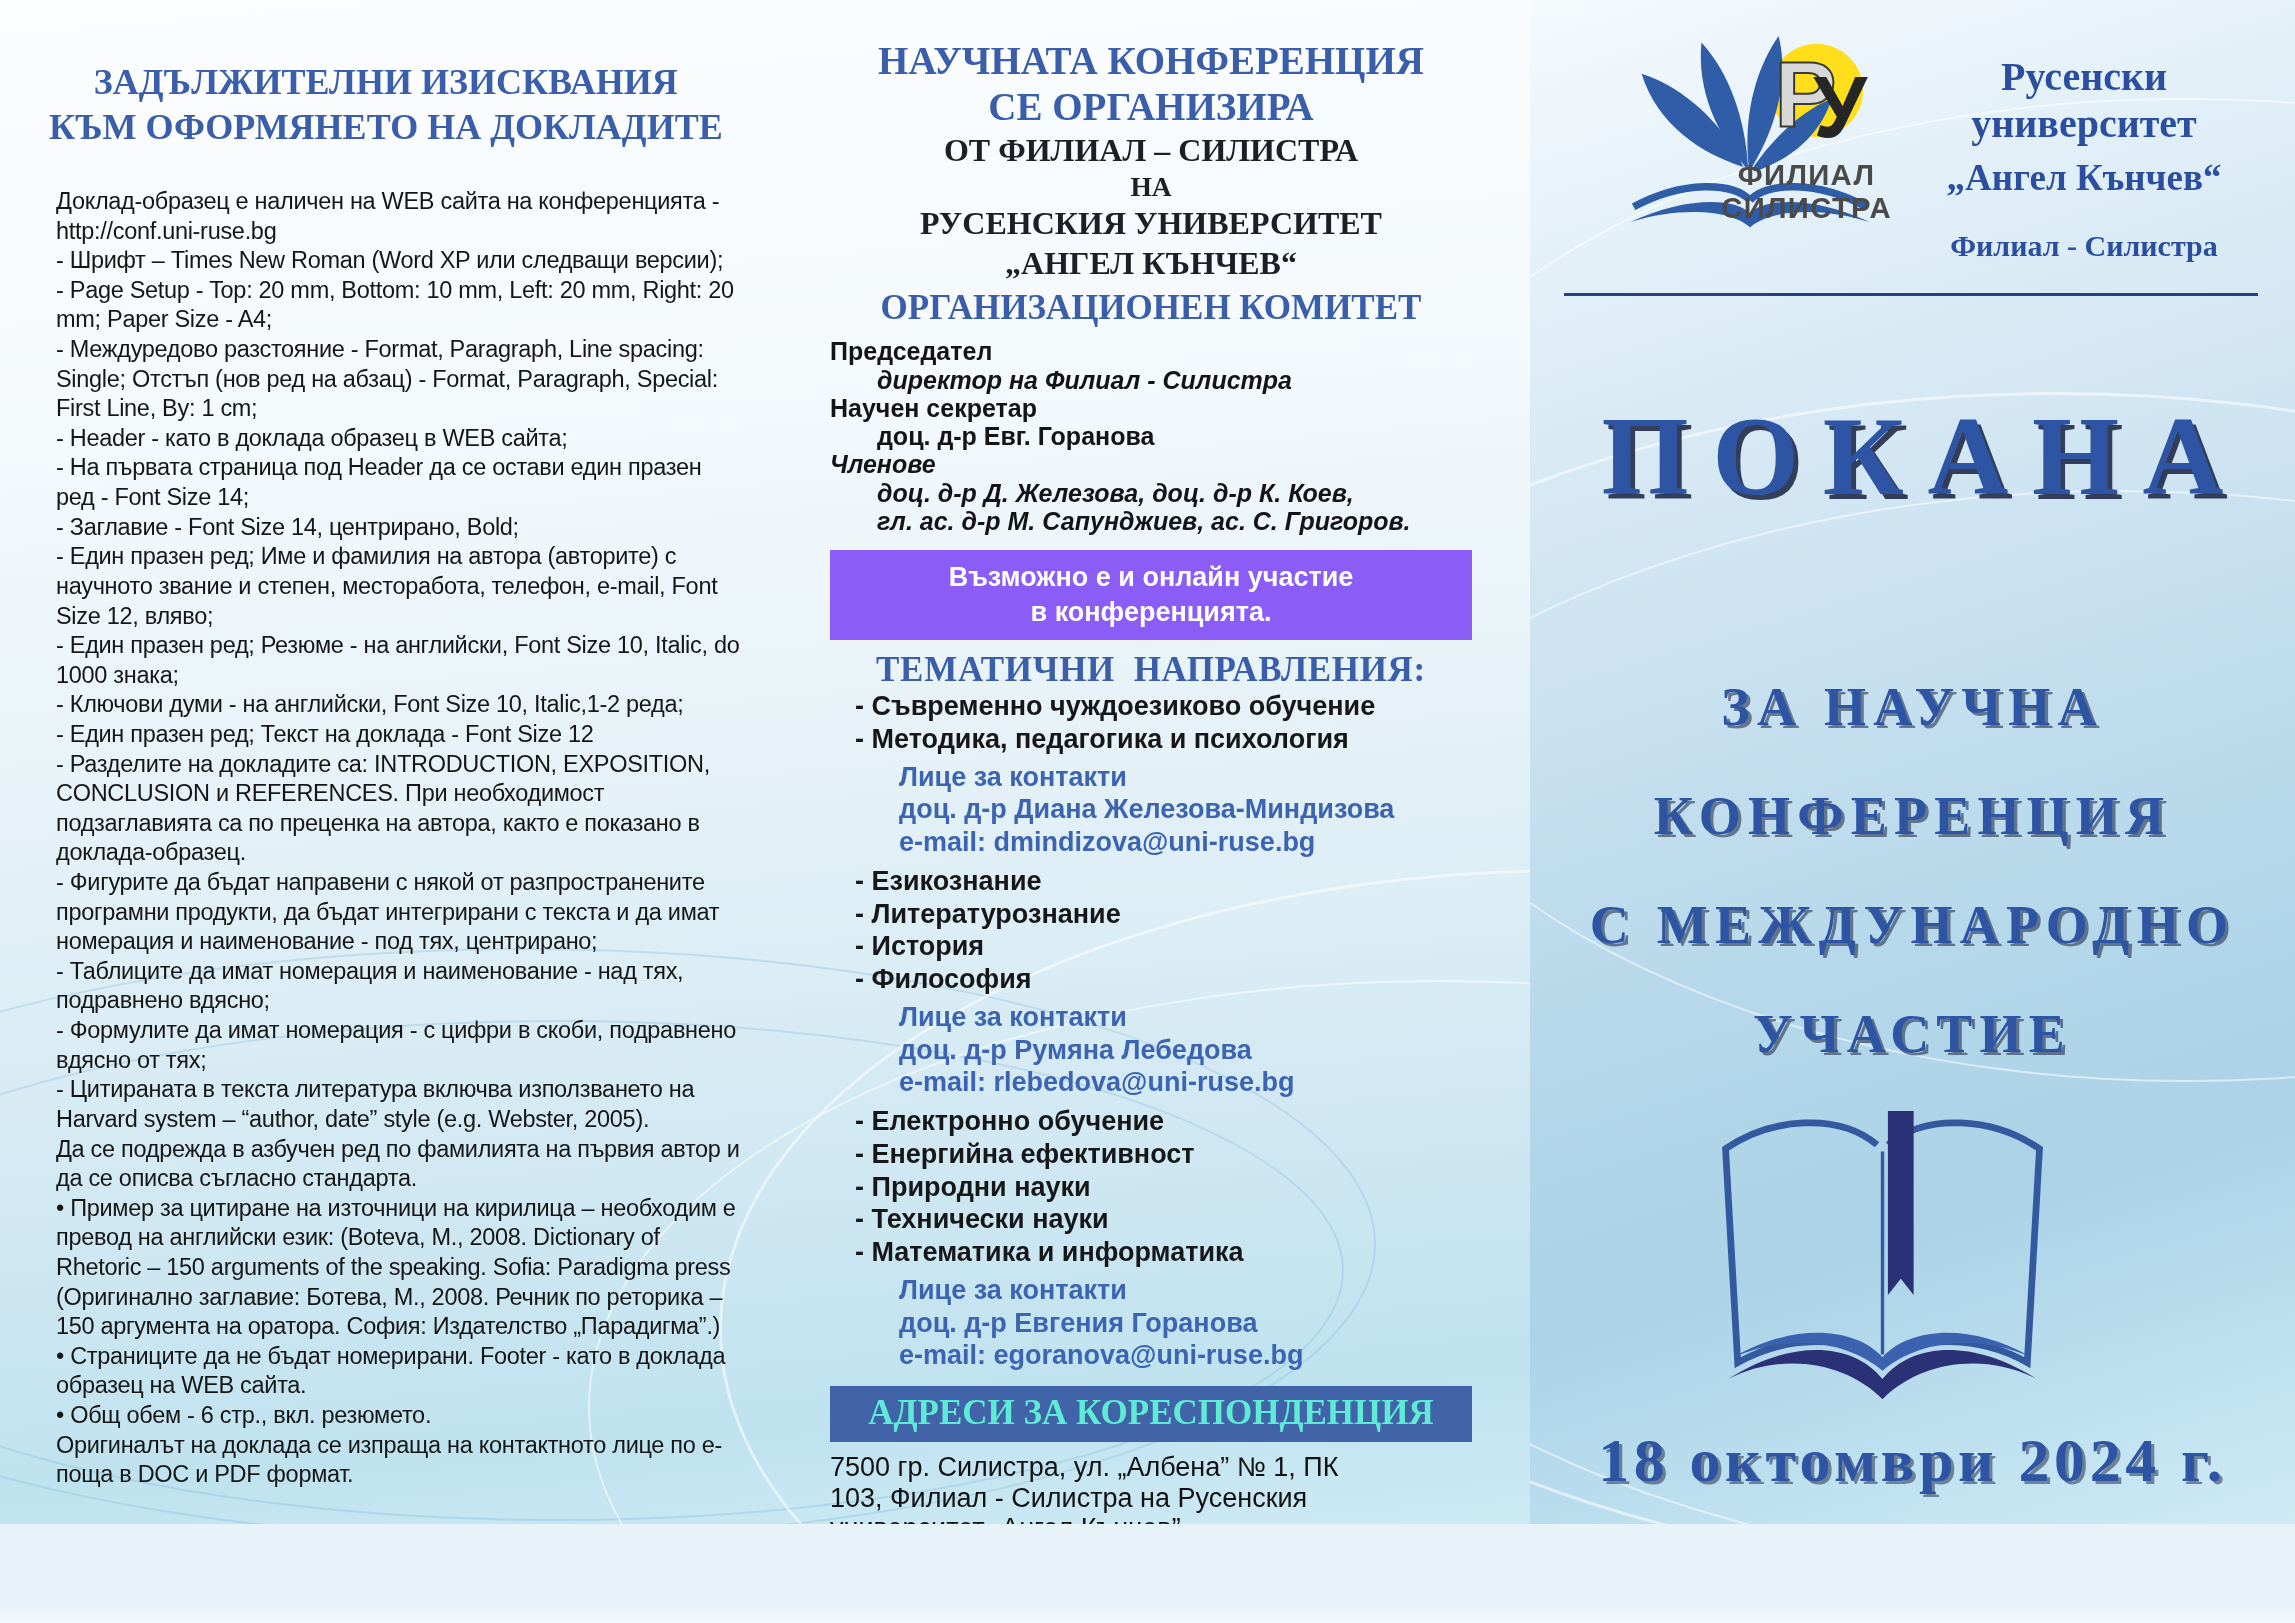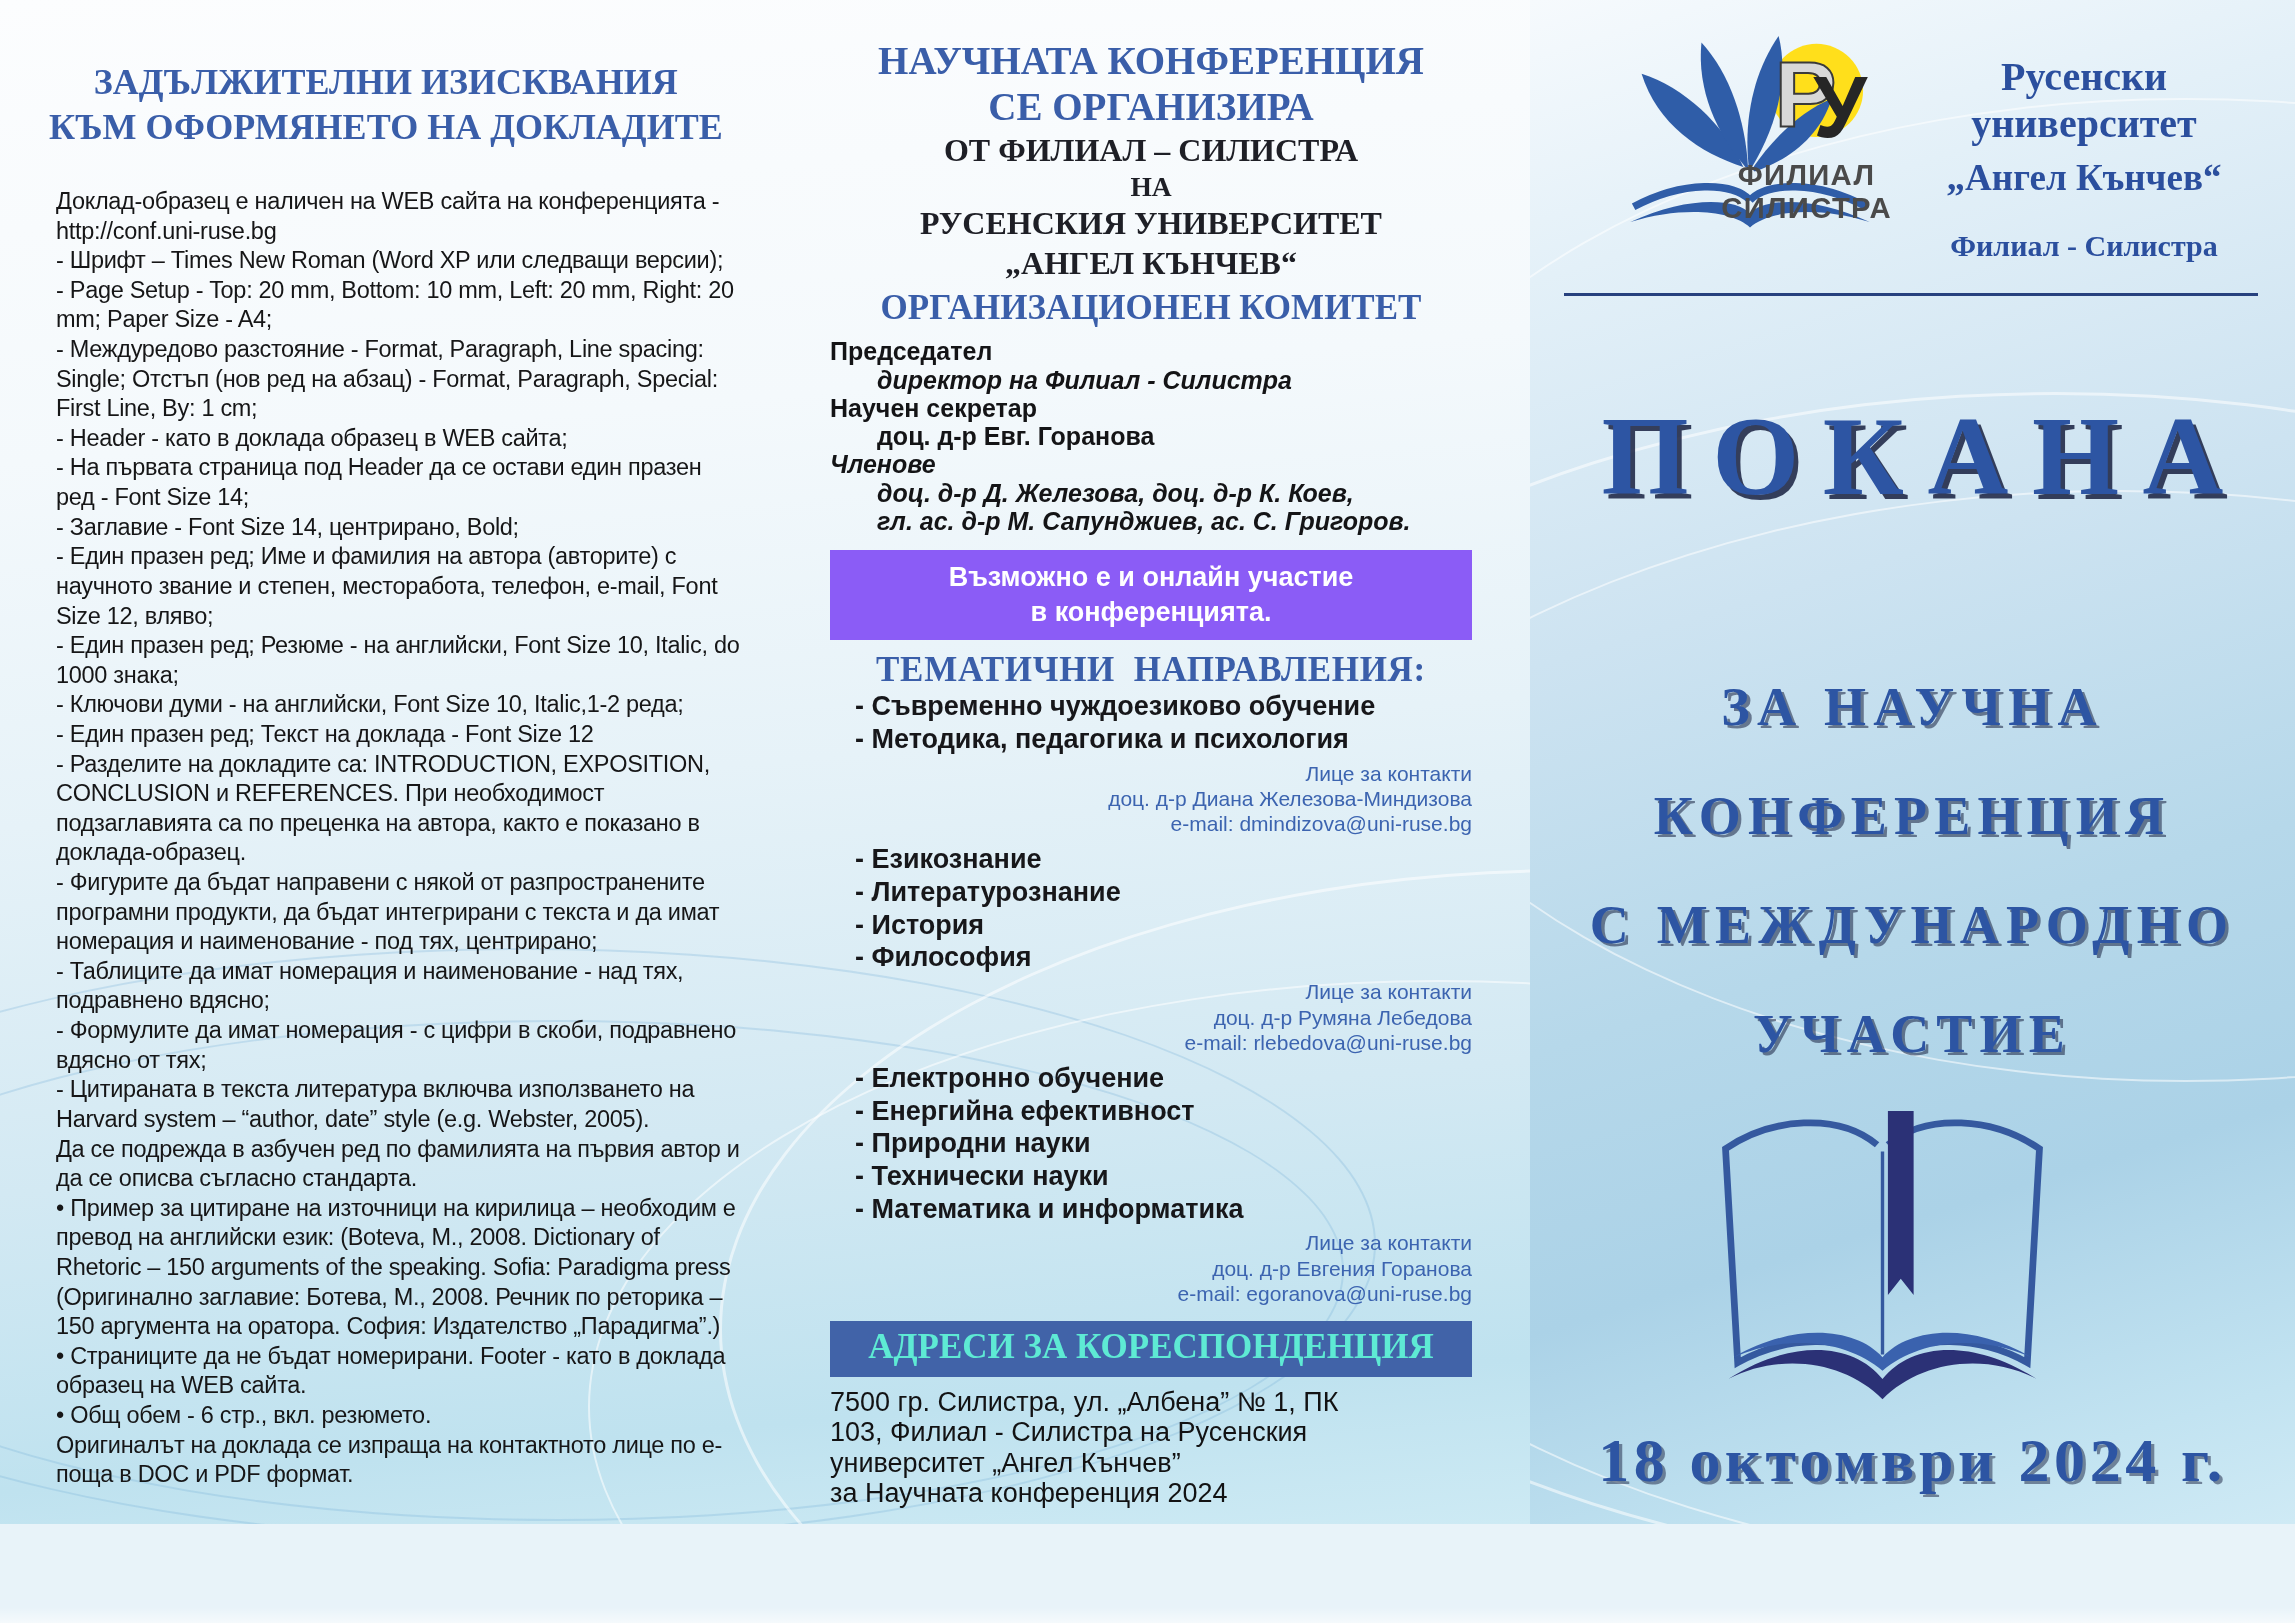--- a/index.html
+++ b/index.html
@@ -55,21 +55,21 @@
     font-weight:bold; font-size:27px; line-height:1.28; padding:10.5px 6.5px;
   }
   .thematic-heading {
     margin-top:10.5px; text-align:center; font-family:"Liberation Serif", serif;
     font-weight:bold; color:#3a5ea9; font-size:35px; letter-spacing:0.7px; word-spacing:9.2px;
   }
   .topic {
     margin-left:25px; font-size:27px; line-height:1.21; font-weight:bold; color:#17171a;
   }
   .topic::before { content:"- "; }
-  .contact { margin:5.2px 0 6.5px 69px; font-weight:normal; color:#3c64b0; font-size:21px; line-height:1.21;text-align:right; }
+  .contact { margin:5.2px 0 6.5px 69px; font-weight:bold; color:#3c64b0; font-size:27px; line-height:1.21; }
   .addr-banner {
     margin-top:14.4px; background:#4163a8; color:#5eead4; text-align:center;
     font-family:"Liberation Serif", serif; font-weight:bold; font-size:35px; padding:6.5px 3.9px 9.2px;
   }
   .addr-text { margin-top:10.5px; font-size:27px; line-height:1.12; color:#121213; }
 
   
   .logo-box { position:absolute; left:77px; top:17px; width:286px; height:220px; }
   .univ-block {
     position:absolute; left:358px; top:37px; width:392px; text-align:center;

